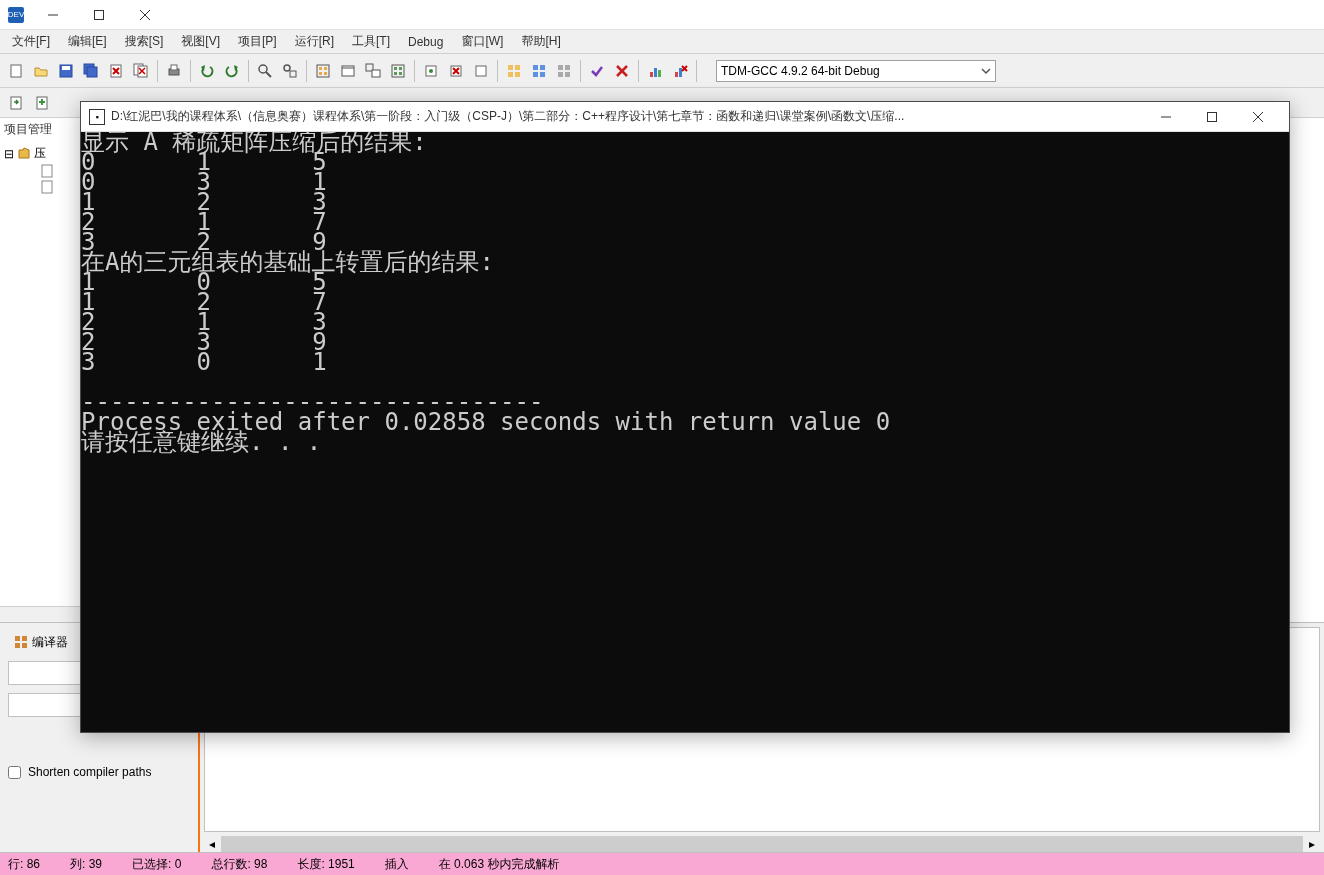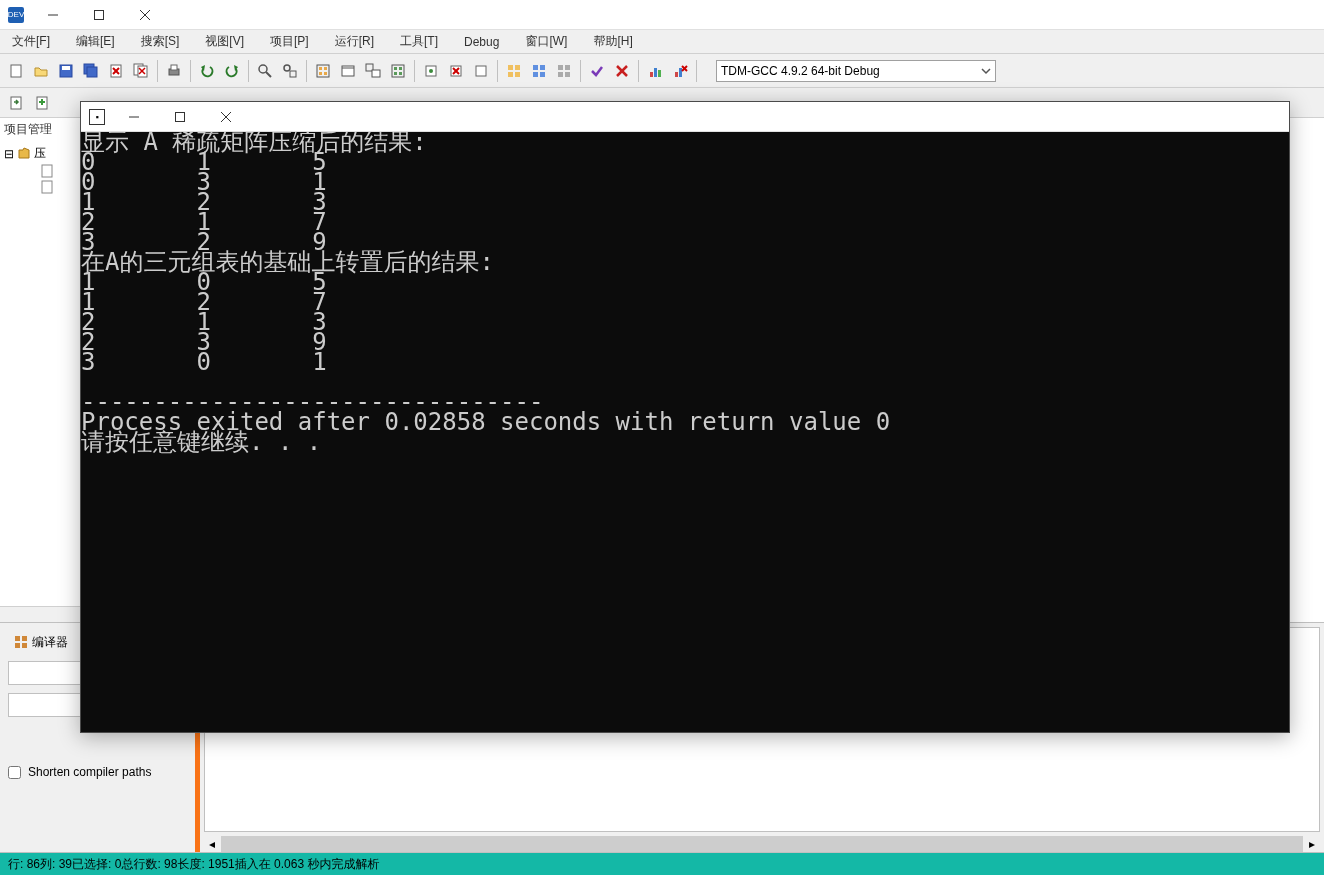--- a/index.html
+++ b/index.html
@@ -2,43 +2,43 @@
 <html><head>
 <meta charset="utf-8">
 <style>
 *{box-sizing:border-box;margin:0;padding:0;font-family:"Microsoft YaHei","SimSun",sans-serif;font-size:12px}
 body{width:1324px;height:875px;background:#f0f0f0;overflow:hidden;position:relative}
 .titlebar{height:30px;background:#fff;display:flex;align-items:center;padding:0 8px;border-bottom:1px solid #e0e0e0}
 .titlebar .icon{width:16px;height:16px;background:#1e5fb3;margin-right:6px;border-radius:2px;display:flex;align-items:center;justify-content:center;color:#fff;font-size:8px;font-weight:normal}
 .titlebar-text{flex:1;color:#333}
 .win-controls{display:flex;gap:0}
 .win-btn{width:46px;height:30px;display:flex;align-items:center;justify-content:center;color:#333;cursor:pointer}
-.menubar{height:24px;background:#f0f0f0;display:flex;align-items:center;padding:0 4px;gap:10px;border-bottom:1px solid #d0d0d0}
+.menubar{height:24px;background:#f0f0f0;display:flex;align-items:center;padding:0 4px;gap:2px;border-bottom:1px solid #d0d0d0}
 .menu-item{padding:2px 8px;cursor:pointer;color:#333}
 .toolbar{height:34px;background:#f0f0f0;display:flex;align-items:center;padding:2px 4px;gap:1px;border-bottom:1px solid #d0d0d0}
 .tb-btn{width:24px;height:24px;display:flex;align-items:center;justify-content:center;cursor:pointer;border:1px solid transparent}
 .tb-sep{width:1px;height:22px;background:#c0c0c0;margin:0 3px}
 .compiler-select{margin-left:15px;height:22px;width:280px;border:1px solid #a0a0a0;background:#fff;padding:0 4px;font-family:monospace;display:flex;align-items:center;justify-content:space-between}
 .secondbar{height:30px;background:#f0f0f0;display:flex;align-items:center;padding:2px 4px;gap:2px;border-bottom:1px solid #d0d0d0}
 .main-area{display:flex;height:calc(100% - 30px - 24px - 34px - 30px - 230px - 23px);position:relative}
 .sidebar{width:200px;background:#fff;border-right:1px solid #c0c0c0;overflow:auto}
 .sidebar-tabs{height:22px;display:flex;align-items:center;padding:0 4px;font-size:12px;color:#333;white-space:nowrap}
 .tree{padding:4px;font-size:12px}
 .tree-item{display:flex;align-items:center;gap:2px;padding:1px 0;white-space:nowrap}
 .tree-indent{display:inline-block;width:16px}
 .editor-area{flex:1;background:#fff;position:relative}
 .bottom-panel{height:230px;background:#f0f0f0;border-top:1px solid #c0c0c0;display:flex}
-.bottom-left{width:200px;border-right:5px solid #f97316;padding:8px;display:flex;flex-direction:column;gap:8px}
+.bottom-left{width:200px;border-right:2px solid #f97316;padding:8px;display:flex;flex-direction:column;gap:8px}
 .bottom-tabs{height:22px;padding:2px 6px;display:flex;align-items:center;gap:4px}
 .input-row{height:24px;background:#fff;border:1px solid #c0c0c0;margin:0}
 .checkbox-row{display:flex;align-items:center;gap:7px;font-size:13px;margin-top:40px}
 .bottom-right{flex:1;display:flex;flex-direction:column}
 .output-area{flex:1;background:#fff;margin:4px;border:1px solid #c0c0c0;padding:4px;font-family:monospace;overflow:auto;position:relative}
 .output-scroll{height:16px;background:#f0f0f0;display:flex;align-items:center;margin:0 4px}
-.statusbar{height:23px;background:#14b8a6;border-top:1px solid #c0c0c0;display:flex;align-items:center;padding:0 8px;font-size:13px}
+.statusbar{height:23px;background:#f9a8d4;border-top:1px solid #c0c0c0;display:flex;align-items:center;padding:0 8px;gap:30px;font-size:13px}
 .status-item{white-space:nowrap}
 
 .console-window{position:absolute;left:80px;top:101px;width:1210px;height:632px;background:#fff;border:1px solid #4a4a4a;box-shadow:0 4px 20px rgba(0,0,0,0.3);z-index:100}
 .console-titlebar{height:30px;background:#fff;display:flex;align-items:center;padding:0 8px;border-bottom:1px solid #e0e0e0}
 .console-icon{width:16px;height:16px;border:1px solid #333;margin-right:6px;display:flex;align-items:center;justify-content:center;font-size:9px}
 .console-title{flex:1;color:#333;font-size:12px;white-space:nowrap;overflow:hidden;text-overflow:ellipsis}
 .console-body{height:calc(100% - 30px);background:#0c0c0c;color:#cccccc;font-family:"NSimSun","SimSun",monospace;font-size:24px;line-height:20px;padding:0;overflow:auto;white-space:pre}
 svg{display:block}
 </style>
 </head>
@@ -349,20 +349,21 @@
   <div class="status-item">已选择:   0</div>
   <div class="status-item">总行数:   98</div>
   <div class="status-item">长度:  1951</div>
   <div class="status-item">插入</div>
   <div class="status-item">在 0.063 秒内完成解析</div>
 </div>
 
 <div class="console-window">
   <div class="console-titlebar">
     <div class="console-icon">▪</div>
+    <div class="console-title">D:\红泥巴\我的课程体系\（信息奥赛）课程体系\第一阶段：入门级（CSP-J）\第二部分：C++程序设计\第七章节：函数和递归\课堂案例\函数文\压缩...</div>
     <div class="win-controls">
       <div class="win-btn">
         <svg width="10" height="10">
             <line x1="0" y1="5" x2="10" y2="5" stroke="#333" stroke-width="1"></line>
           </svg>
       </div>
       <div class="win-btn">
         <svg width="10" height="10">
             <rect x="0.5" y="0.5" width="9" height="9" fill="none" stroke="#333" stroke-width="1"></rect>
           </svg>

